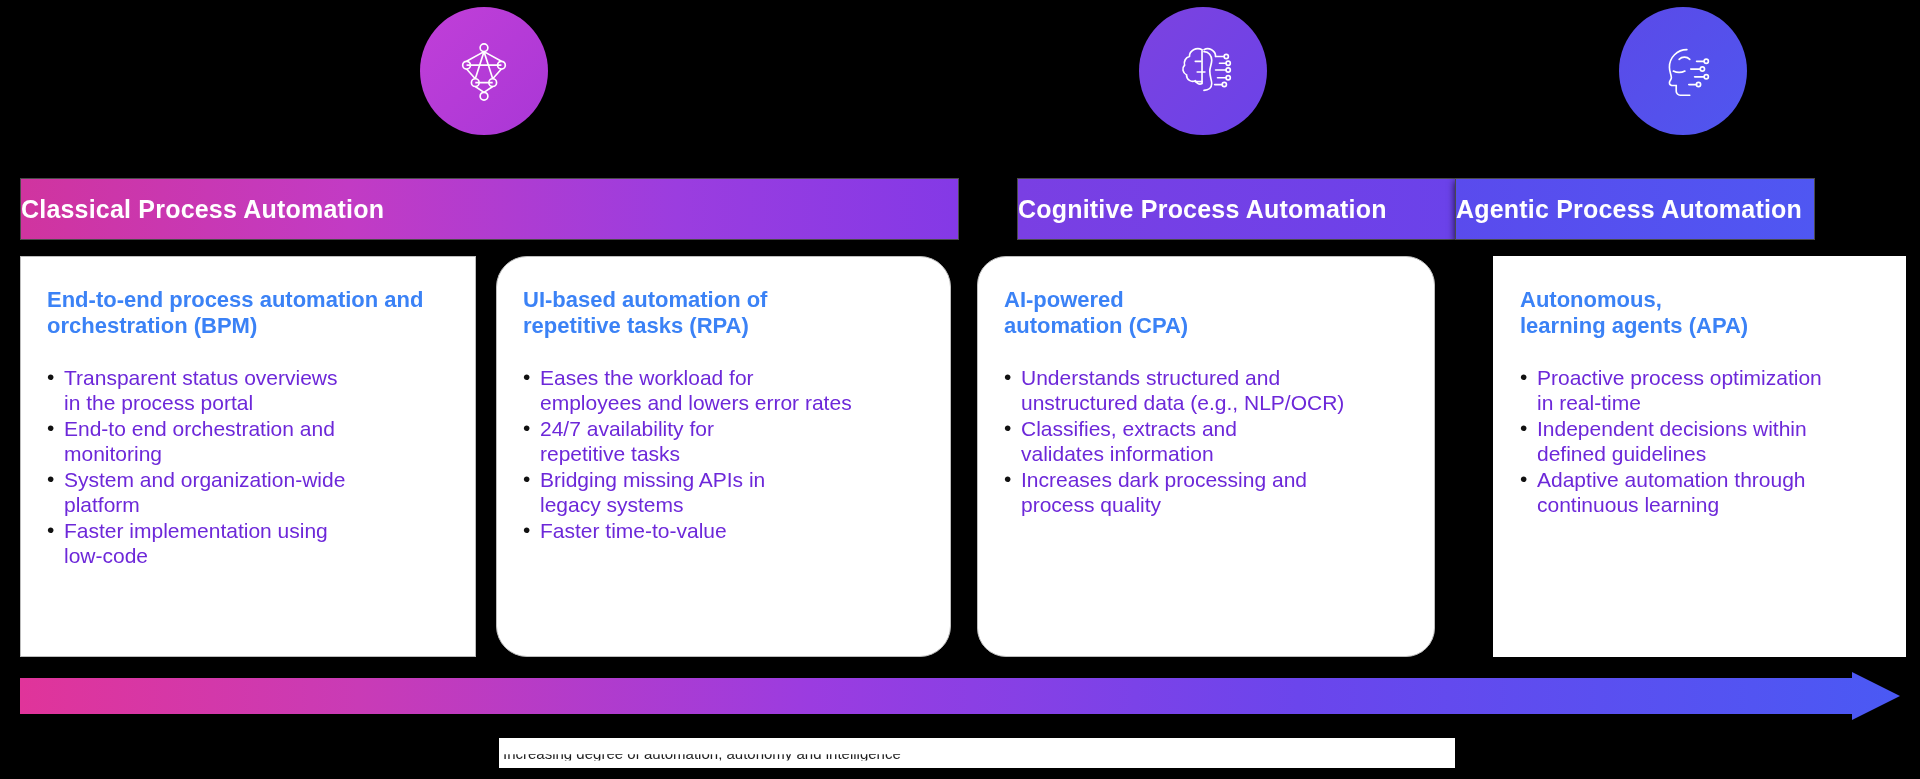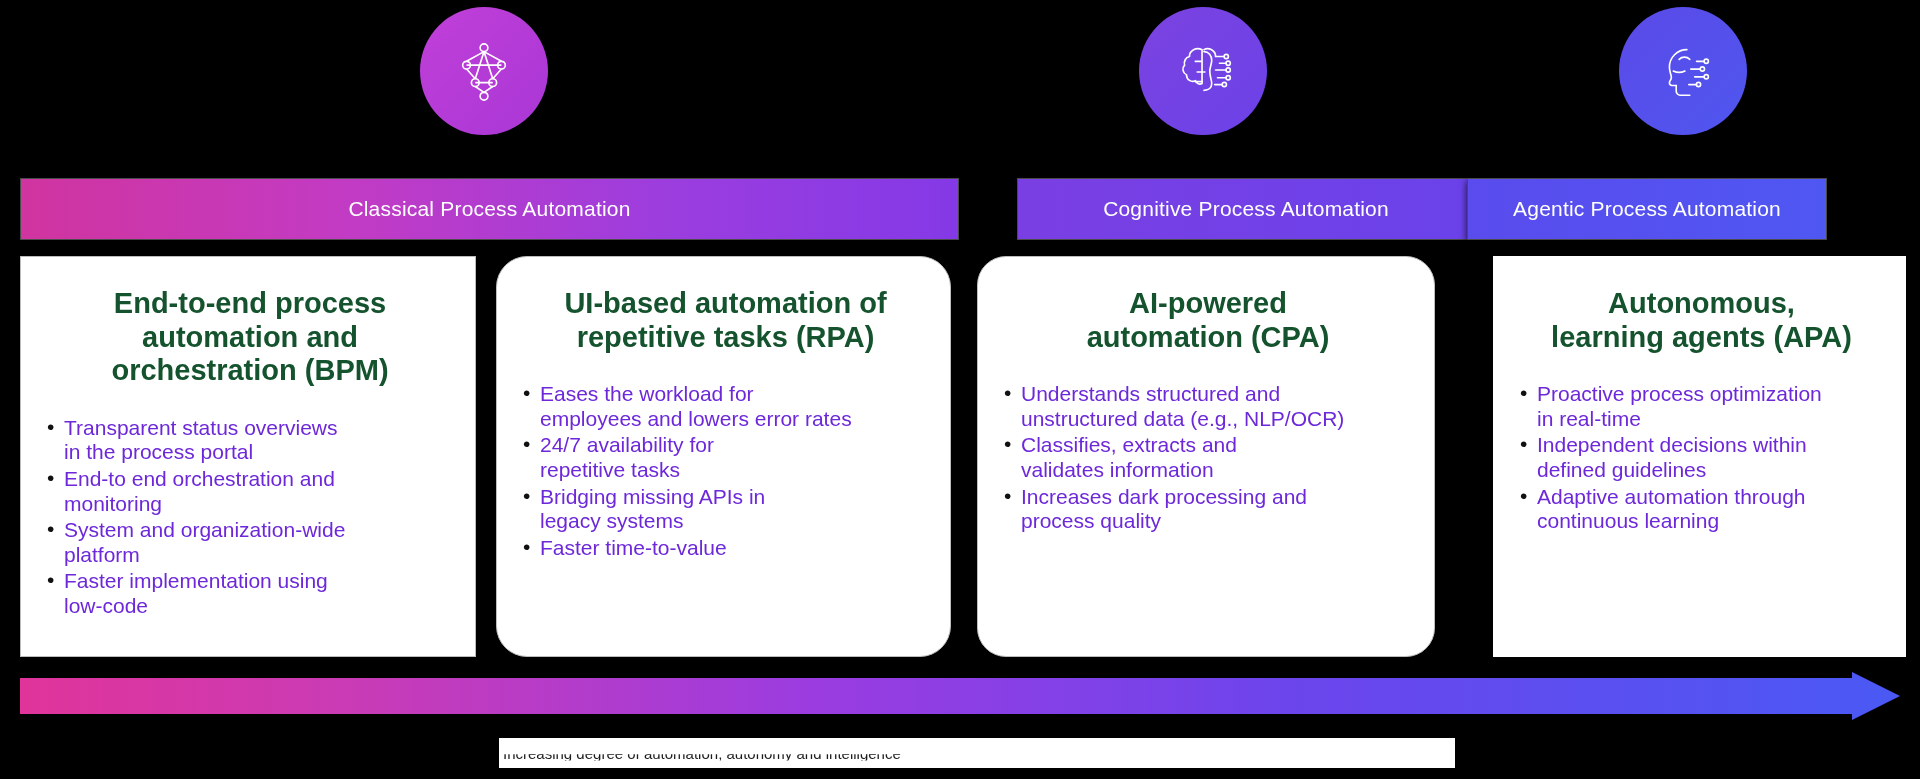--- a/index.html
+++ b/index.html
@@ -20,48 +20,48 @@
     box-shadow: 0 6px 18px rgba(0,0,0,0.85);
   }
   .icon-circle svg { width: 62px; height: 62px; }
   #ic1 { left: 420px; background: linear-gradient(135deg,#c13fd8 0%,#a937d6 100%); }
   #ic2 { left: 1139px; background: linear-gradient(135deg,#7c42e0 0%,#6b42e8 100%); }
   #ic3 { left: 1619px; background: linear-gradient(135deg,#5b4ae8 0%,#4f56ef 100%); }
 
   
   .hdr {
     position: absolute; height: 62px;
-    display: flex; align-items: center; justify-content: center;
-    color: #ffffff; font-size: 21px; font-weight: 400; letter-spacing: .2px;
+    display: flex; align-items: center; 
+    color: #ffffff; font-size: 25px; font-weight: 700; letter-spacing: .2px;
     border: 1px solid #4a4a4a;
     box-shadow: 0 3px 7px rgba(0,0,0,.8);
   }
   #hdr1 { left: 20px;   top: 178px; width: 939px;
           background: linear-gradient(90deg,#d0349f 0%,#c23bc4 35%,#9b3ddf 70%,#8439e6 100%); }
   #hdr2 { left: 1017px;  top: 178px; width: 458px;
           background: linear-gradient(90deg,#7a3fe3 0%,#6a42ea 100%); }
   #hdr3 { left: 1455px; top: 178px; width: 360px;
-          background: linear-gradient(90deg,#5a4bed 0%,#4f57f2 100%); margin-left: 12px; }
+          background: linear-gradient(90deg,#5a4bed 0%,#4f57f2 100%); }
 
   
   .card {
     position: absolute; top: 256px; height: 401px;
     background: #ffffff;
     border: 1px solid #bdbdbd;
     box-shadow: 4px 5px 6px rgba(0,0,0,.85);
     padding: 30px 22px 18px 26px;
   }
   #card1 { left: 20px;   width: 456px; }
   #card2 { left: 496px;  width: 455px; border-radius: 31px; }
   #card3 { left: 977px;  width: 458px; border-radius: 29px; }
   #card4 { left: 1493px; width: 413px; box-shadow:none; border-color:#ffffff; }
 
   .card h3 {
-    font-size: 29px; font-weight: 700; color: #14532d;
-    line-height: 1.16; margin-bottom: 28px; white-space: pre-line; text-align: center;
+    font-size: 22px; font-weight: 700; color: #3b82f6;
+    line-height: 1.16; margin-bottom: 28px; white-space: pre-line;
   }
   .card ul { list-style: none; }
   .card li {
     position: relative; padding-left: 17px;
     font-size: 21px; line-height: 1.17; color: #6d28d9;
     margin-bottom: 2px; white-space: pre-line;
   }
   .card li::before {
     content: "\2022"; position: absolute; left: 0; top: -1px; font-size: 21px; color: #111;
   }

